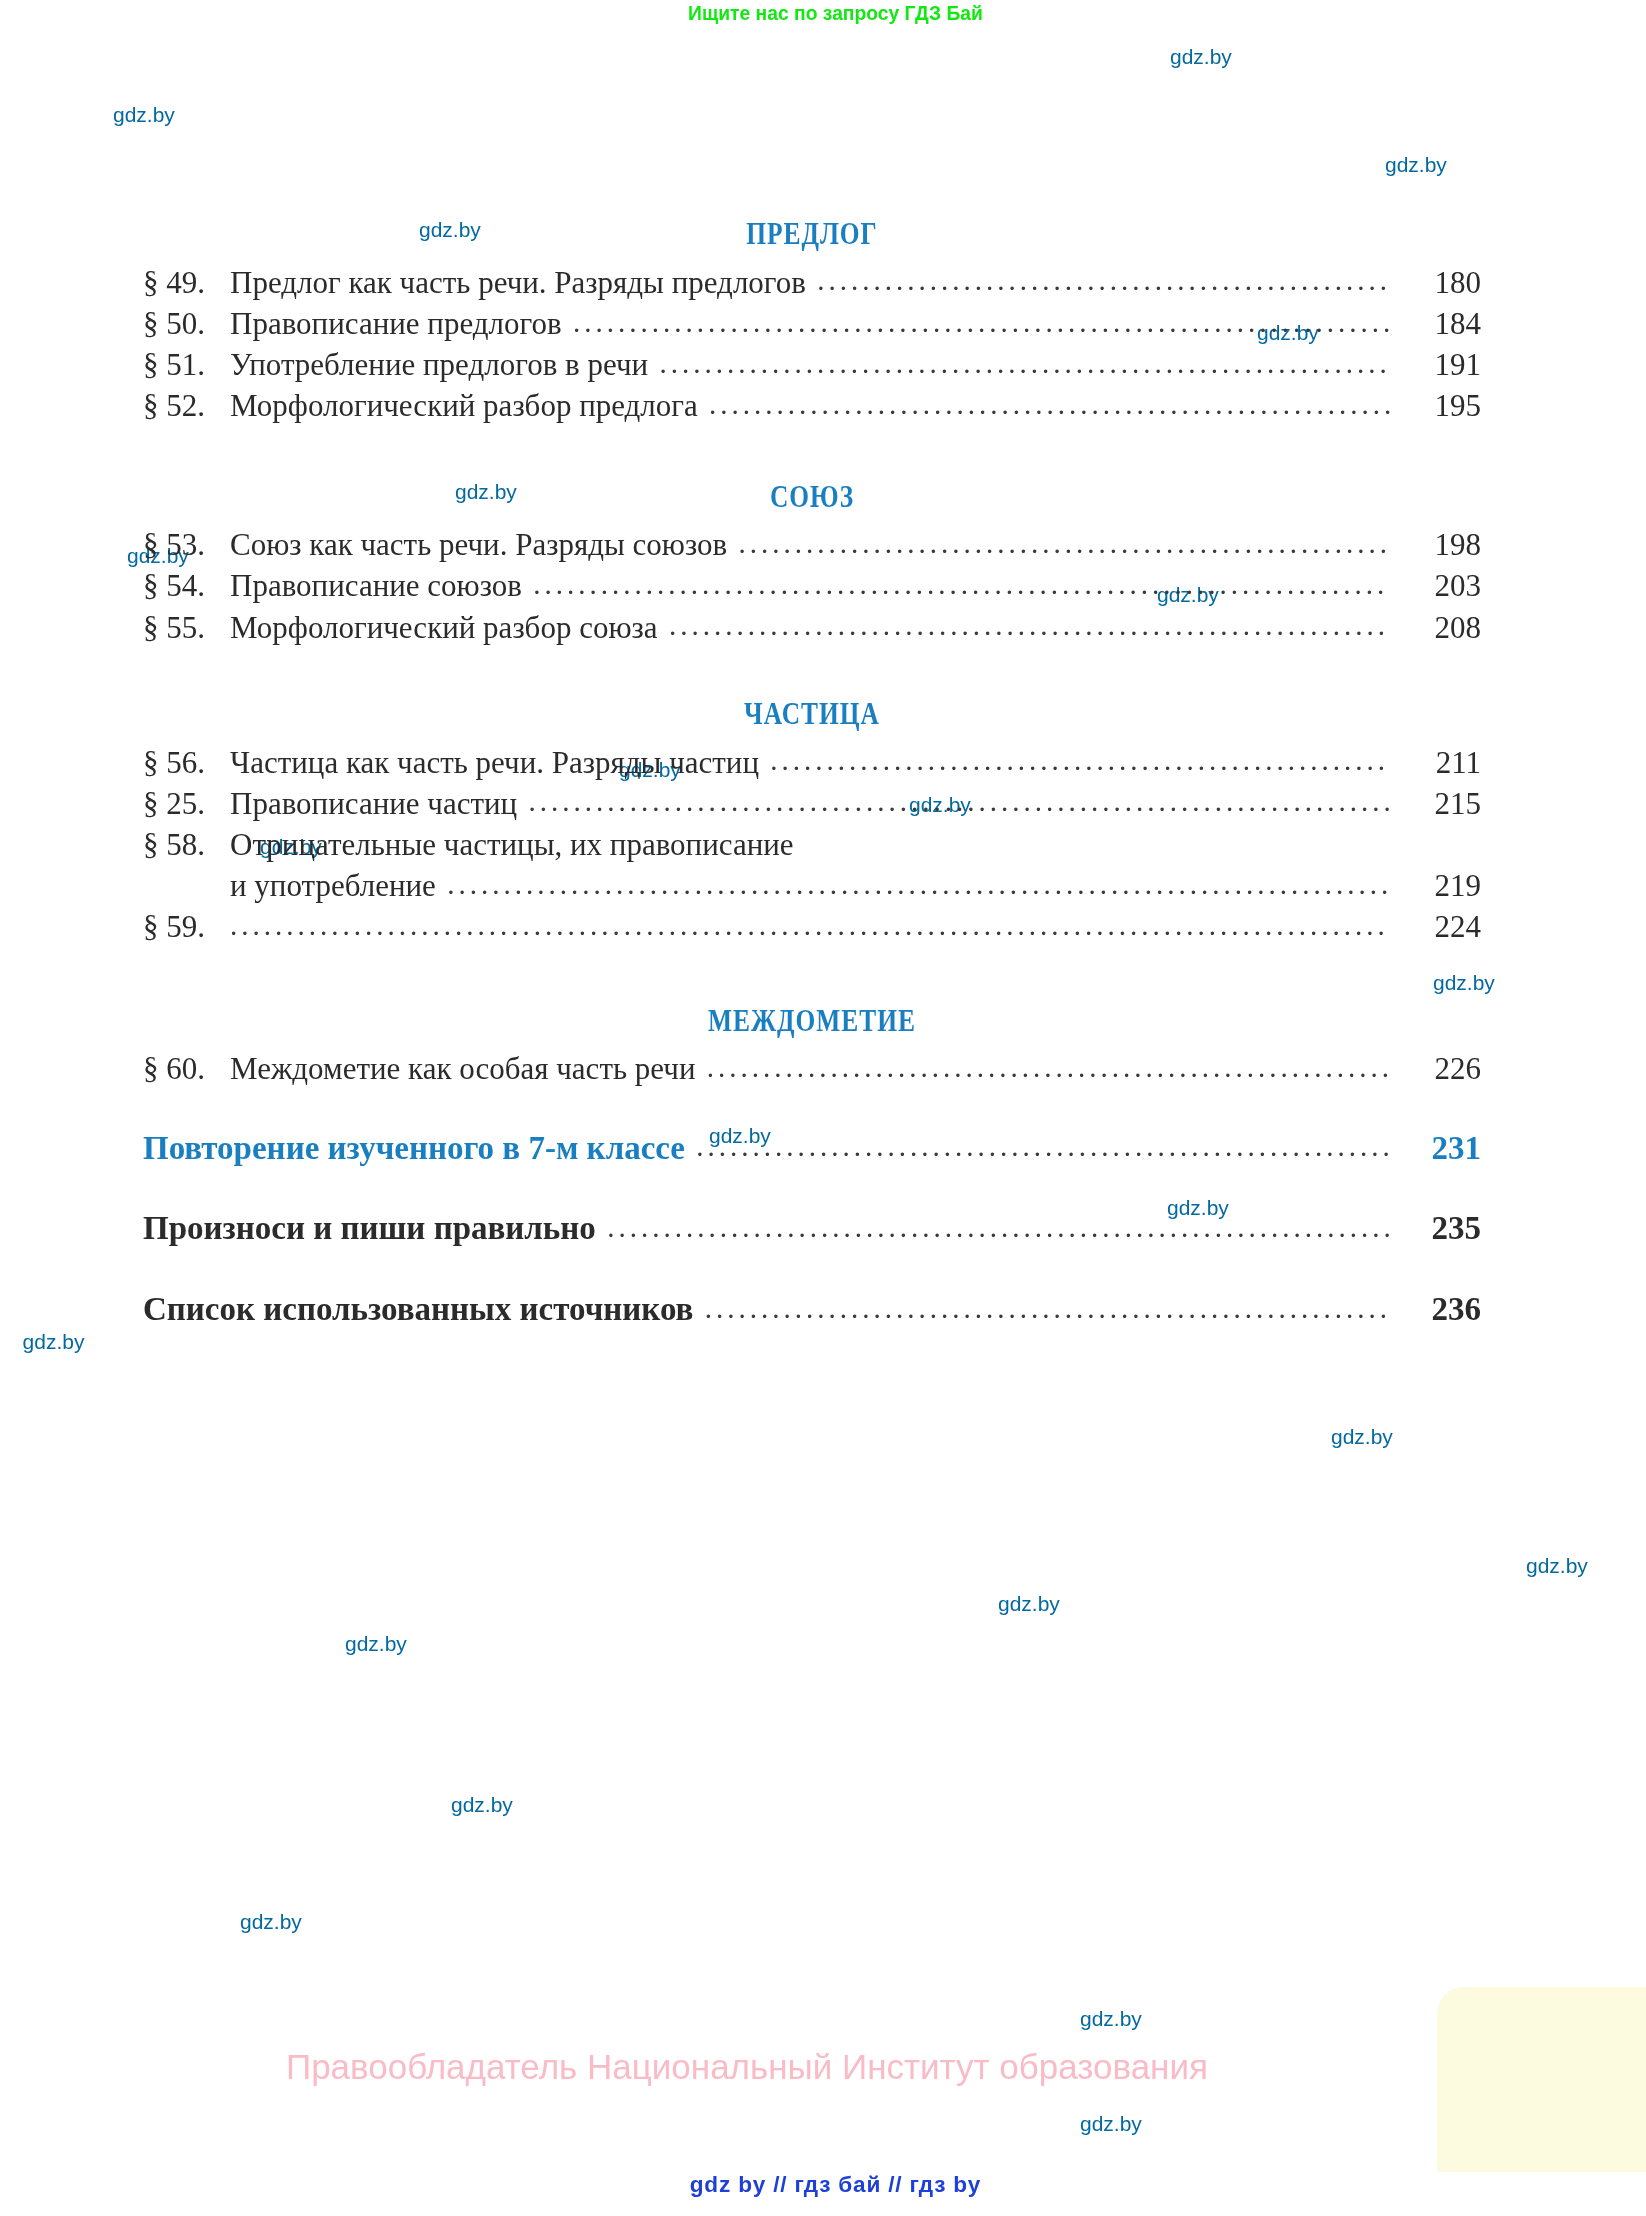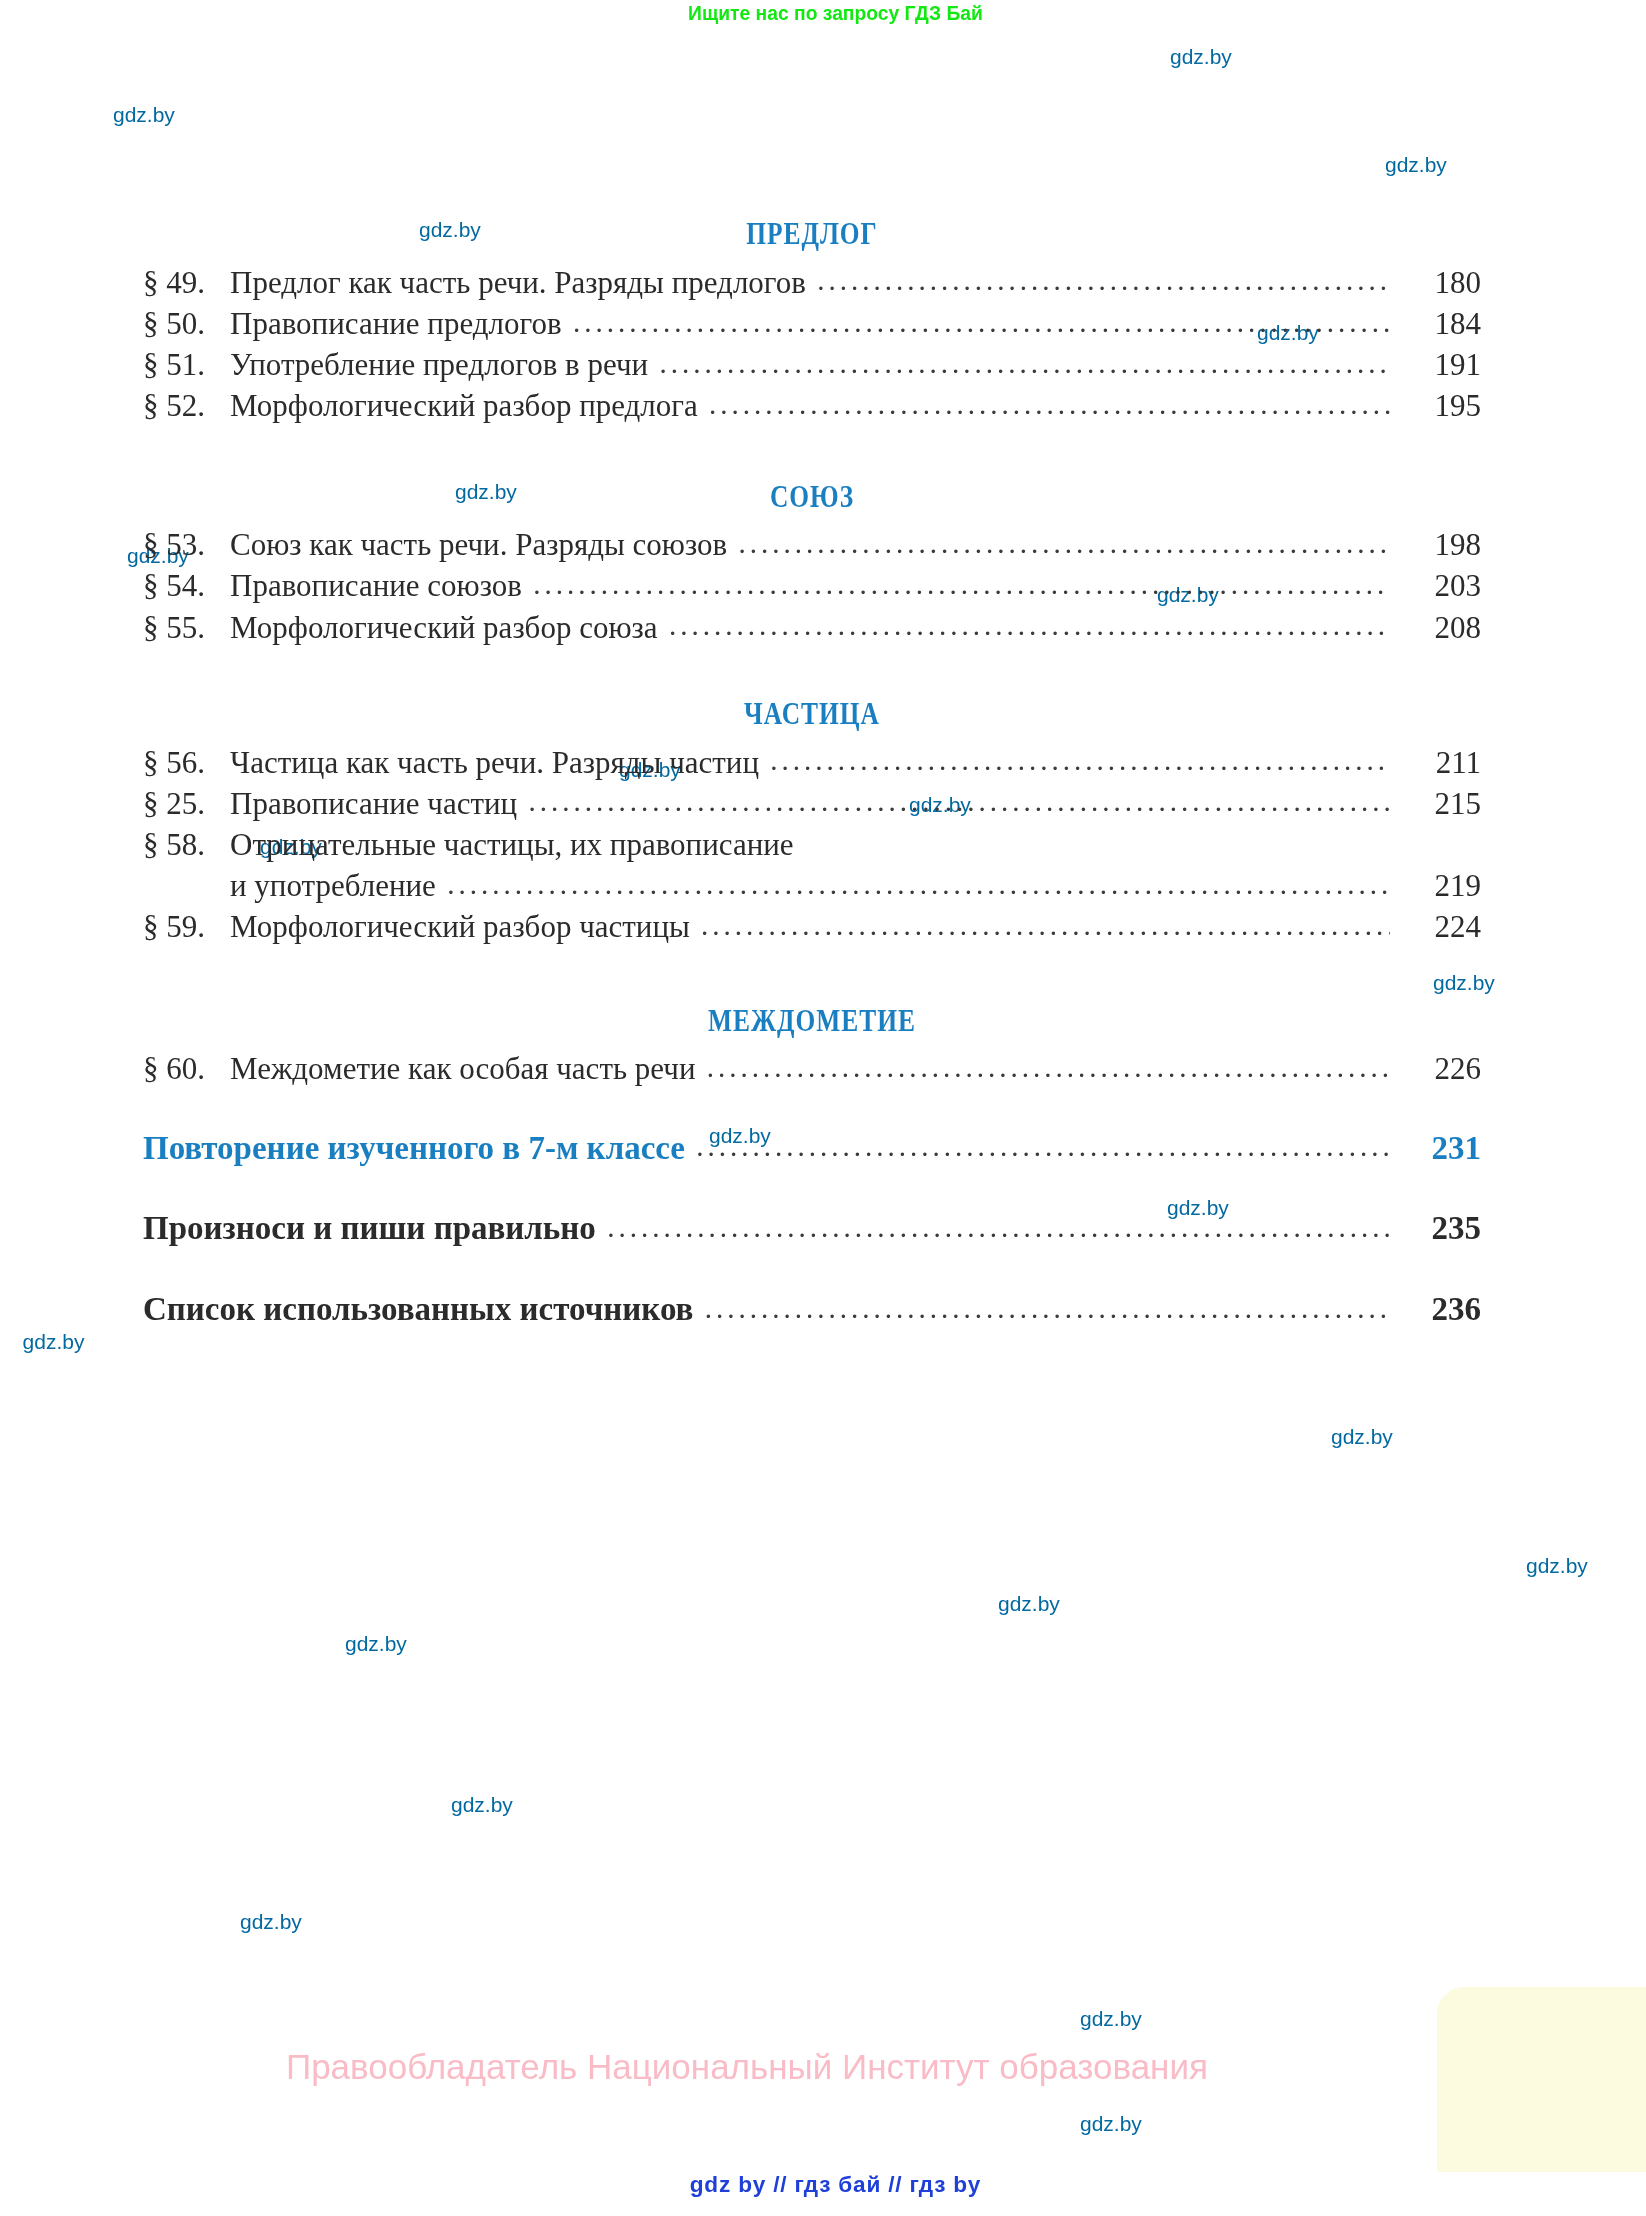--- a/index.html
+++ b/index.html
@@ -245,21 +245,20 @@
           <span class="page"></span>
         </div>
         <div class="row cont">
           <span class="num"></span>
           <span class="title">и употребление</span>
           <span class="leader">........................................................................................................................................................................................................</span>
           <span class="page">219</span>
         </div>
         <div class="row">
           <span class="num">§ 59.</span>
-          <span class="title">Морфологический разбор частицы</span>
           <span class="leader">........................................................................................................................................................................................................</span>
           <span class="page">224</span>
         </div>
         <div class="section-head head-mezhd">МЕЖДОМЕТИЕ</div>
         <div class="row">
           <span class="num">§ 60.</span>
           <span class="title">Междометие как особая часть речи</span>
           <span class="leader">........................................................................................................................................................................................................</span>
           <span class="page">226</span>
         </div>

